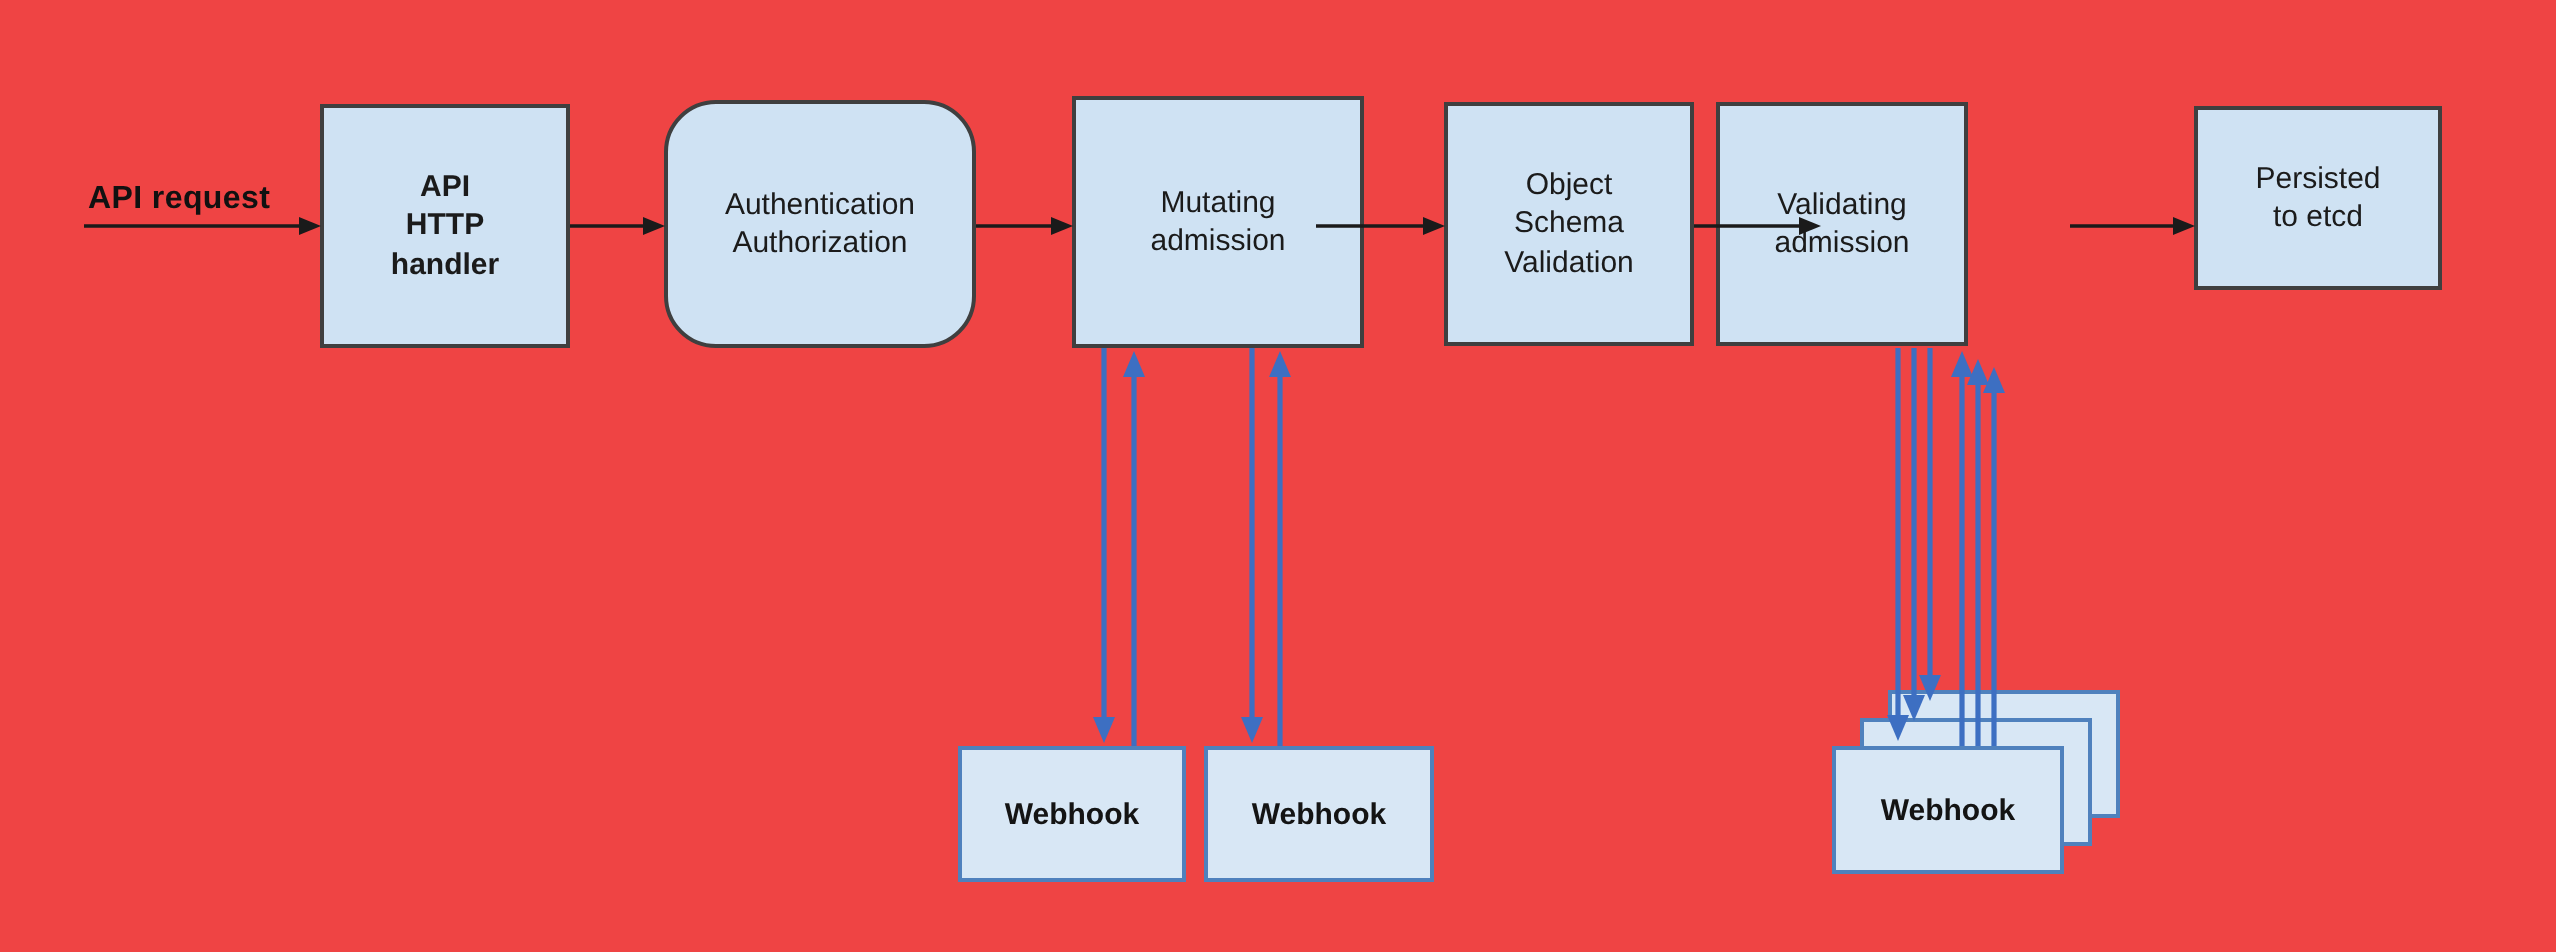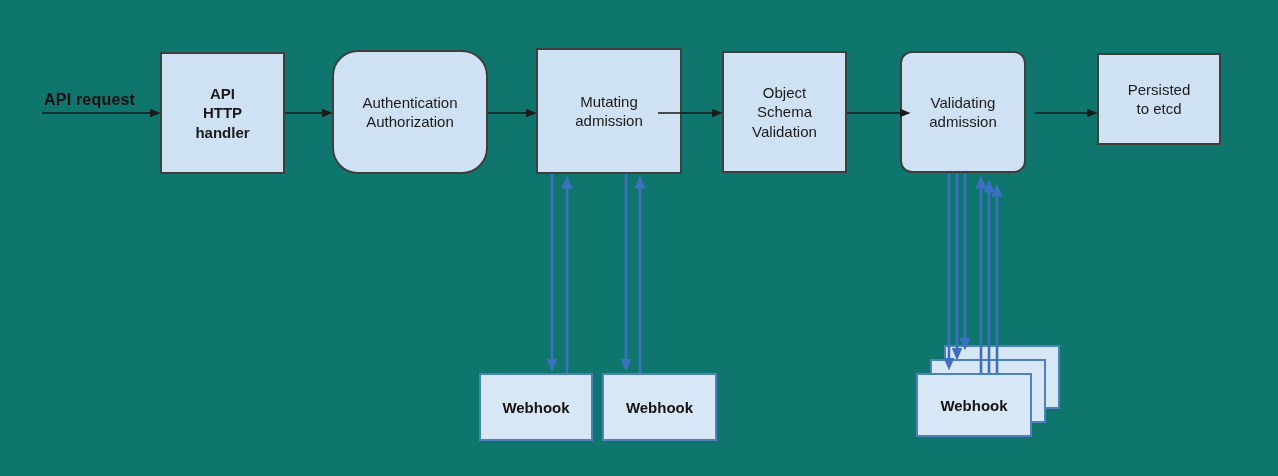--- a/index.html
+++ b/index.html
@@ -9,39 +9,39 @@
     --webhook-border:#4f81bd;
     --arrow-black:#1a1a1a;
     --arrow-blue:#3d6fc2;
     --text-color:#1b1b1b;
   }
   html,body{margin:0;padding:0;background:#ffffff;}
   body{font-family:"Liberation Sans", sans-serif;}
   .canvas{
     position:relative;
     width:1278px;height:476px;
-    background:#0f766e;
+    background:#ef4444;
     overflow:hidden;
   }
   .node{
     position:absolute;
     background:var(--node-fill);
     border:2px solid var(--node-border);
     box-sizing:border-box;
     display:flex;align-items:center;justify-content:center;
     text-align:center;
     color:var(--text-color);
     font-size:15px;line-height:1.3;
   }
   .node-label{white-space:pre-line;}
   .n1{left:160px;top:52px;width:125px;height:122px;font-weight:bold;}
   .n2{left:332px;top:50px;width:156px;height:124px;border-radius:26px;}
   .n3{left:536px;top:48px;width:146px;height:126px;}
   .n4{left:722px;top:51px;width:125px;height:122px;}
-  .n5{left:900px;top:51px;width:126px;height:122px;border-radius:12px;}
+  .n5{left:858px;top:51px;width:126px;height:122px;}
   .n6{left:1097px;top:53px;width:124px;height:92px;}
   .webhook{
     position:absolute;
     background:var(--webhook-fill);
     border:2px solid var(--webhook-border);
     box-sizing:border-box;
     display:flex;align-items:center;justify-content:center;
     text-align:left;
     color:#141414;
     font-size:15px;font-weight:600;

